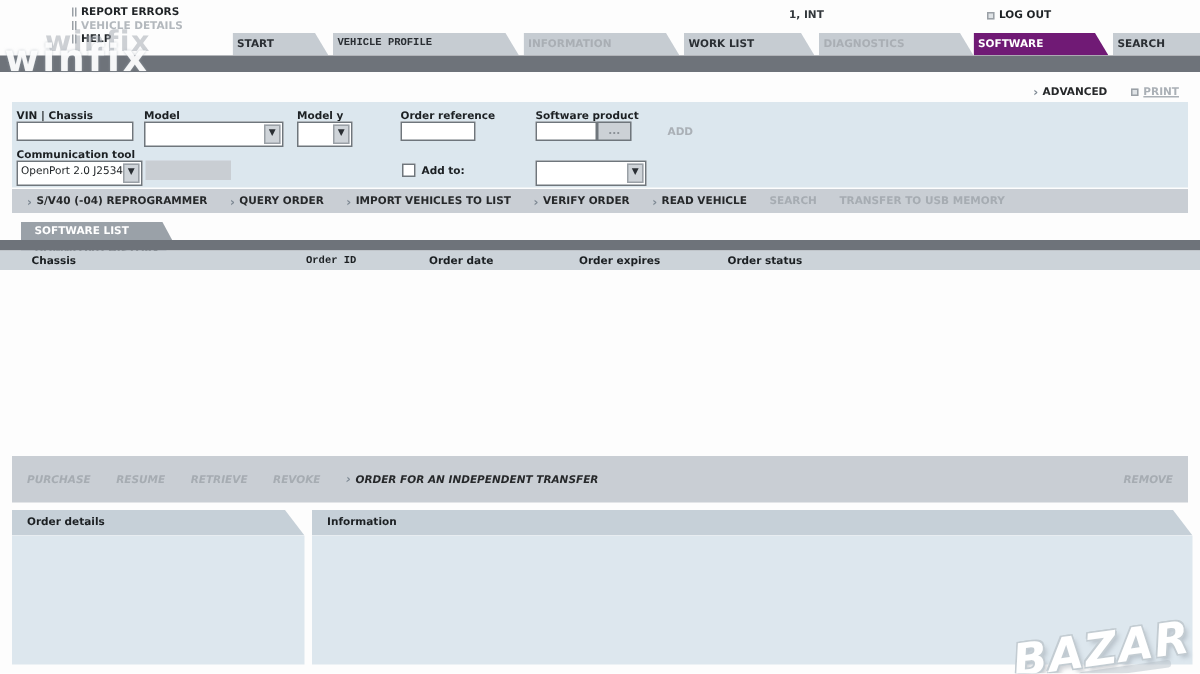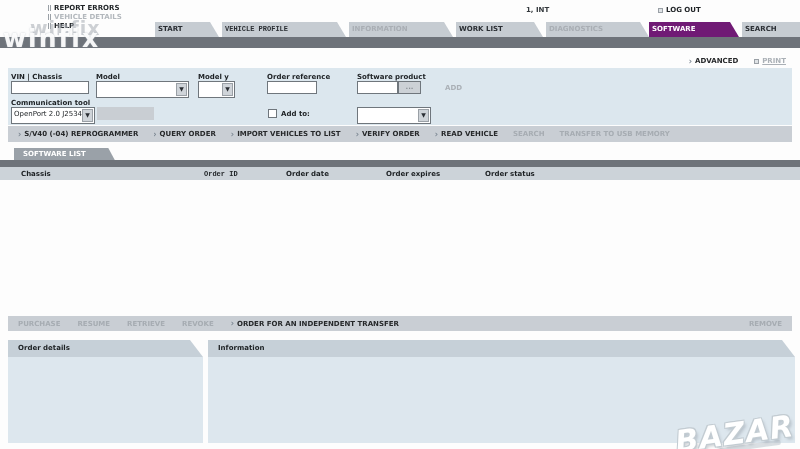--- a/index.html
+++ b/index.html
@@ -47,22 +47,22 @@
   .select-arrow{ position:absolute; right:1px; top:1px; bottom:1px; width:11px; background:#cfd4d9;
                  border:1px solid #9aa0a6; font-size:6px; line-height:9px; text-align:center; color:#2a2e33; }
   .browse-btn{ position:absolute; height:13px; background:#ccd1d6; border:1px solid #6f767c;
                color:#8b9197; font-size:7px; font-weight:bold; text-align:center; line-height:11px; cursor:pointer; }
   .add-lbl{ position:absolute; font-size:7px; font-weight:bold; color:#aab0b6; }
   .grayfield{ position:absolute; background:#c9ced3; }
   .checkbox{ position:absolute; width:9px; height:9px; background:#fff; border:1px solid #6f767c; cursor:pointer; }
   
   .action-bar{ position:absolute; left:8px; top:126px; width:784px; height:16px; background:#c9ced4;
                display:flex; align-items:center; gap:15px; padding-left:10px; font-size:7px; font-weight:bold; }
-  .bottom-bar{ position:absolute; left:8px; top:316px; width:784px; height:15px; background:#c9ced4;
-               display:flex; align-items:center; gap:17px; padding:0 10px; font-size:7px; font-weight:bold; }
+  .bottom-bar{ position:absolute; left:8px; top:304px; width:784px; height:31px; background:#c9ced4;
+               display:flex; align-items:center; gap:17px; padding:0 10px; font-size:7px; font-weight:bold;font-style:italic; }
   .abtn{ display:flex; gap:3px; align-items:center; color:#26282a; cursor:pointer; white-space:nowrap; }
   .abtn.disabled{ color:#a6acb2; cursor:default; }
   .push-right{ margin-left:auto; }
   
   .list-tabs{ position:absolute; left:14px; top:148px; display:flex; gap:1px;flex-direction:column; }
   .ltab{ height:13px; font-size:7px; font-weight:bold; line-height:13px; padding:0 9px;
          clip-path:polygon(0 0, calc(100% - 7px) 0, 100% 100%, 0 100%); cursor:pointer; white-space:nowrap; }
   .ltab.active{ background:#9aa1a8; color:#fff; }
   .ltab.normal{ background:#c6ccd2; color:#2a2e33; }
   .darkbar2{ position:absolute; left:0; top:160px; width:800px; height:7px; background:#6e737a; }

